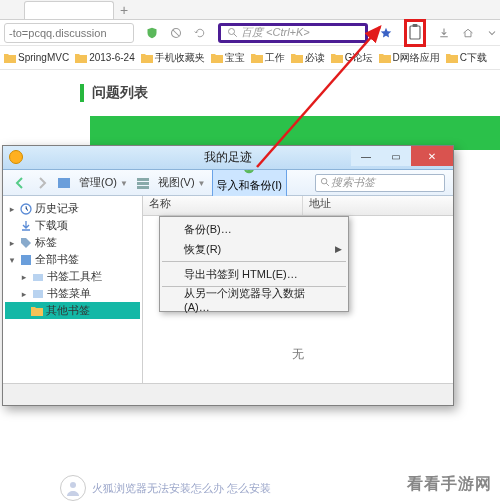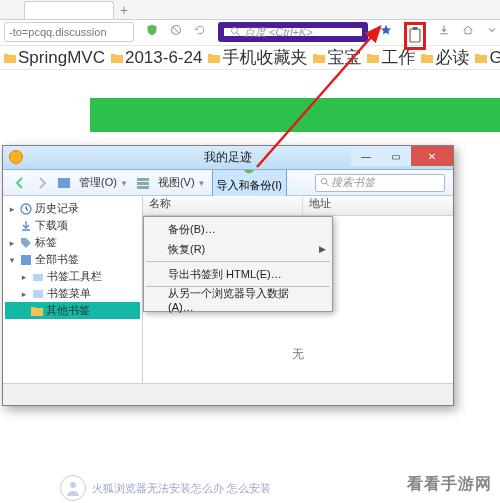--- a/index.html
+++ b/index.html
@@ -1,29 +1,29 @@
 <!DOCTYPE html>
 <html><head>
 <meta charset="utf-8">
 <style>
 *{box-sizing:border-box;margin:0;padding:0;font-family:"Microsoft YaHei",SimSun,Arial,sans-serif;}
 body{background:#fff;width:500px;height:503px;overflow:hidden;font-size:11px;position:relative;}
 .tabbar{height:20px;background:#f4f4f4;border-bottom:1px solid #d0d0d0;display:flex;align-items:center;}
 .tab{height:18px;width:90px;border:1px solid #cfcfcf;border-bottom:none;background:#fff;margin-left:24px;border-radius:3px 3px 0 0;}
 .plus{margin-left:6px;color:#8a8a8a;font-size:14px;}
-.urlrow{height:26px;display:flex;align-items:flex-start;gap:12px;background:#fff;padding:2px 4px;border-bottom:1px solid #e6e6e6;}
+.urlrow{height:26px;display:flex;align-items:center;gap:12px;background:#fff;padding:2px 4px;border-bottom:1px solid #e6e6e6;}
 .urlbox{flex:0 0 130px;height:20px;border:1px solid #cfcfcf;border-radius:3px;display:flex;align-items:center;padding:0 4px;color:#777;}
 .smic{width:16px;height:16px;display:inline-flex;align-items:center;justify-content:center;color:#888;}
 .smic svg{width:12px;height:12px;}
-.searchbox{flex:0 0 150px;height:20px;border:6px solid #4c1d95;border-radius:3px;display:flex;align-items:center;padding:0 4px;color:#9a9a9a;font-style:italic;}
+.searchbox{flex:0 0 150px;height:20px;border:3px solid #4c1d95;border-radius:3px;display:flex;align-items:center;padding:0 4px;color:#9a9a9a;font-style:italic;}
 .starbtn{color:#3a62c5;}
 .redbox{border:3px solid #e21b1b;padding:1px;}
 .clipb{width:14px;height:18px;}
 .bmrow{height:24px;background:#fff;display:flex;align-items:center;gap:2px;padding:0 2px;border-bottom:1px solid #e6e6e6;overflow:hidden;white-space:nowrap;}
-.bm{display:inline-flex;align-items:center;gap:2px;color:#333;font-size:17px;padding:0 2px;}
+.bm{display:inline-flex;align-items:center;gap:2px;color:#333;font-size:10px;padding:0 2px;}
 .fold{width:12px;height:12px;display:inline-block;}
 .page{padding:14px 0 0 0;}
 .titlewrap{display:flex;align-items:center;margin-left:80px;}
 .grbar{width:4px;height:18px;background:#27b83e;margin-right:8px;}
 .ttl{font-size:14px;font-weight:bold;color:#444;}
 .greenblock{height:34px;background:#2bc14a;margin:14px 0 0 90px;}
 .dialog{position:absolute;top:145px;left:2px;width:452px;height:261px;background:#f0f0f0;border:1px solid #7f7f7f;box-shadow:3px 4px 10px rgba(0,0,0,.35);display:flex;flex-direction:column;}
 .dlgtitle{height:24px;background:linear-gradient(#d9ecfb,#bfdcf5);display:flex;align-items:center;justify-content:center;position:relative;color:#222;font-size:12px;border-bottom:1px solid #8bb3d9;}
 .dlgicon{position:absolute;left:6px;top:4px;width:14px;height:14px;background:#ffb020;border-radius:7px;border:1px solid #d28c00;}
 .winbtns{position:absolute;right:0;top:0;display:flex;}
@@ -39,21 +39,21 @@
 .tree{width:140px;border-right:1px solid #cfcfcf;background:#fff;padding:4px 2px;color:#333;}
 .titem{display:flex;align-items:center;gap:3px;padding:1px 2px;font-size:11px;white-space:nowrap;}
 .titem.sel{background:#14b8a6;}
 .twister{width:10px;display:inline-block;text-align:center;color:#666;font-size:9px;}
 .ic{width:12px;height:12px;display:inline-block;}
 .listarea{flex:1;display:flex;flex-direction:column;}
 .listhdr{height:20px;background:linear-gradient(#fcfcfc,#ececec);border-bottom:1px solid #d0d0d0;display:flex;font-size:11px;color:#444;}
 .lh1{width:160px;padding-left:6px;border-right:1px solid #d8d8d8;}
 .lh2{flex:1;padding-left:6px;}
 .listbody{flex:1;position:relative;background:#fff;}
-.dropdown{position:absolute;top:0;left:0;width:190px;background:#f4f4f4;border:1px solid #9a9a9a;box-shadow:2px 2px 6px rgba(0,0,0,.3);padding:2px 0;z-index:5;}
+.dropdown{position:absolute;top:0;left:16px;width:190px;background:#f4f4f4;border:1px solid #9a9a9a;box-shadow:2px 2px 6px rgba(0,0,0,.3);padding:2px 0;z-index:5;}
 .ddi{height:20px;display:flex;align-items:center;padding:0 20px 0 24px;color:#222;font-size:11px;position:relative;}
 .ddi .sm{position:absolute;right:6px;font-size:9px;color:#555;}
 .ddsep{height:1px;background:#c0c0c0;margin:2px 2px;}
 .nores{position:absolute;bottom:20px;left:0;right:0;text-align:center;color:#777;font-size:12px;}
 .dlgftr{height:22px;background:#f0f0f0;border-top:1px solid #cfcfcf;}
 .arrow{position:absolute;top:22px;left:252px;width:150px;height:150px;pointer-events:none;z-index:20;}
 .watermark{position:absolute;right:8px;bottom:8px;font-size:16px;color:#878787;font-weight:bold;letter-spacing:1px;}
 .bottomrow{position:absolute;bottom:2px;left:60px;display:flex;align-items:center;gap:6px;color:#9aa5c9;font-size:11px;}
 .avatar{width:26px;height:26px;border-radius:13px;border:1px solid #ccc;display:flex;align-items:center;justify-content:center;}
 </style>
@@ -167,26 +167,36 @@
   <span class="bm">
       <svg class="fold" viewBox="0 0 12 12">
         <path fill="#f5c257" d="M0 2h4l1 1h7v8H0z"></path>
       </svg>
       <span>G论坛</span>
     </span>
   <span class="bm">
       <svg class="fold" viewBox="0 0 12 12">
         <path fill="#f5c257" d="M0 2h4l1 1h7v8H0z"></path>
       </svg>
+      <span>D网络应用</span>
+    </span>
+  <span class="bm">
+      <svg class="fold" viewBox="0 0 12 12">
+        <path fill="#f5c257" d="M0 2h4l1 1h7v8H0z"></path>
+      </svg>
       <span>C下载</span>
     </span>
 
 </div>
 
 <div class="page">
+  <div class="titlewrap">
+    <div class="grbar"></div>
+    <div class="ttl">问题列表</div>
+  </div>
   <div class="greenblock"></div>
 </div>
 
 <svg class="arrow" viewBox="0 0 150 150">
   <defs>
       <marker id="ah" markerWidth="8" markerHeight="8" refX="6" refY="3" orient="auto">
         <path d="M0 0L7 3L0 6z" fill="#e21b1b"></path>
       </marker>
     </defs>
   <line x1="5" y1="145" x2="128" y2="5" stroke="#e21b1b" stroke-width="2.5" marker-end="url(#ah)"></line>

